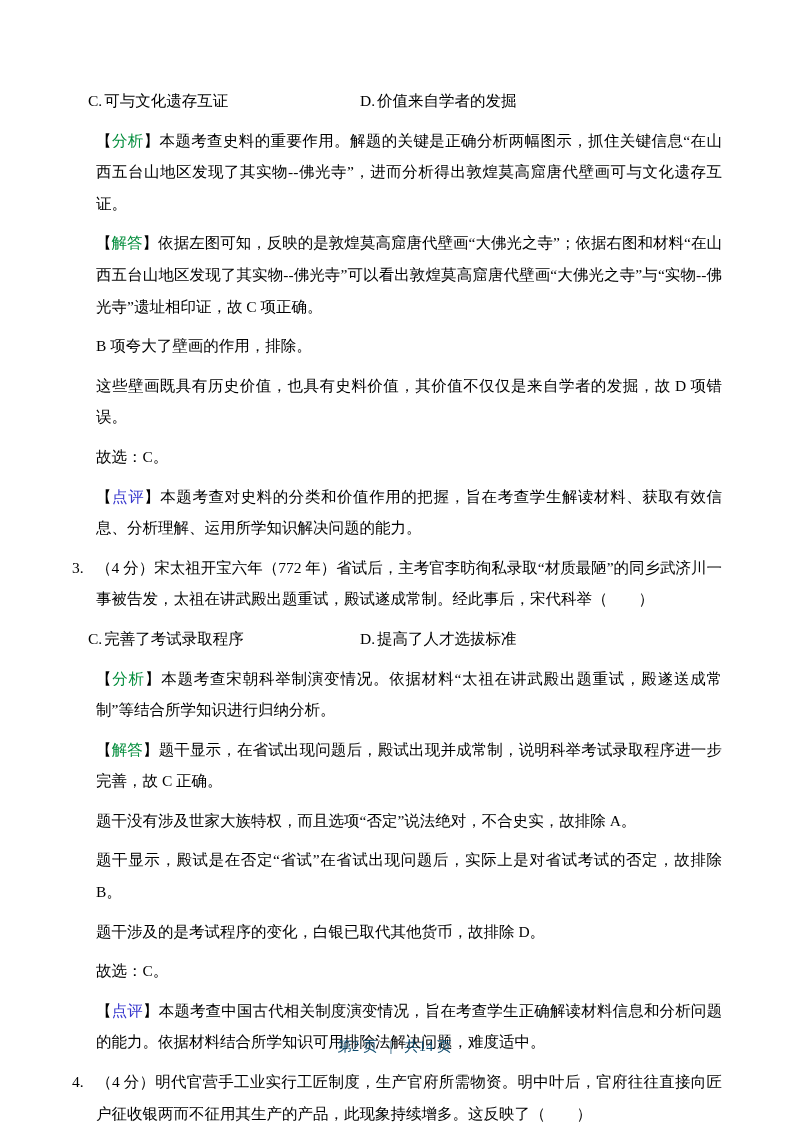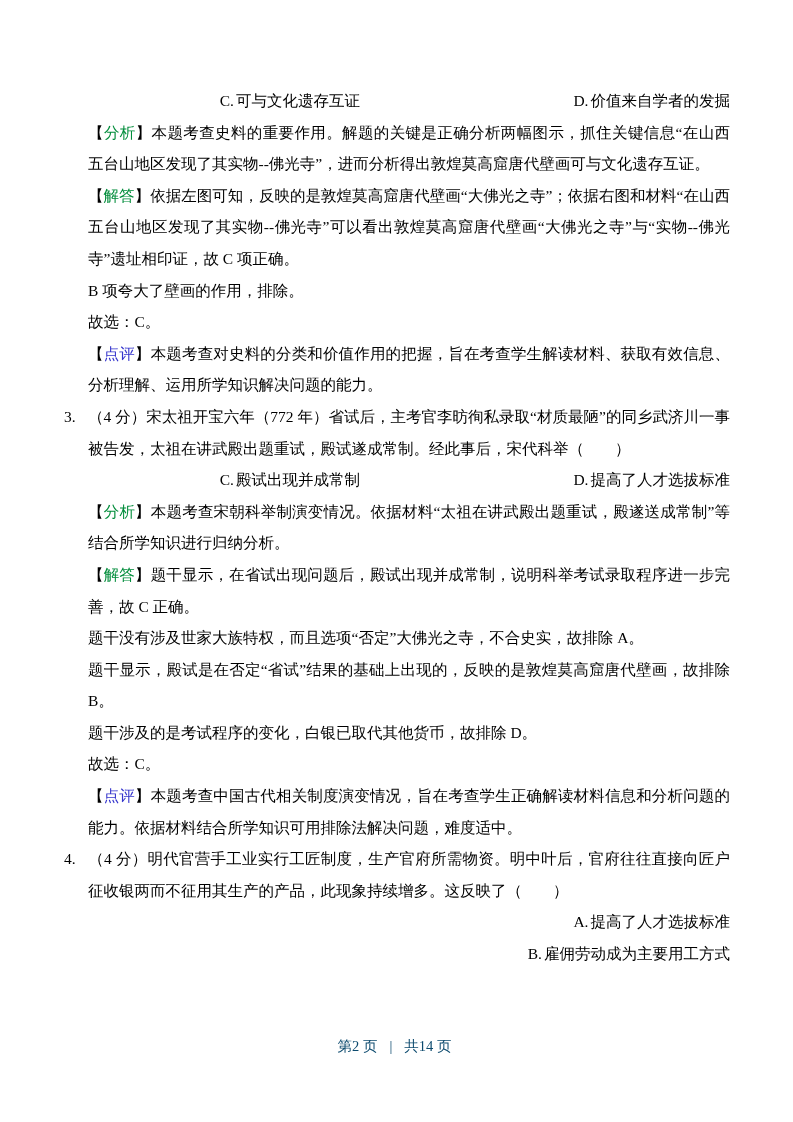--- a/index.html
+++ b/index.html
@@ -18,34 +18,34 @@
   }
   .content {
     position: absolute;
     left: 64px;
     top: 85px;
     width: 666px;
     font-size: 15.5px;
     line-height: 31.6px;
     text-align: justify;
   }
-  p { margin: 0; }
+  p { margin: 8px; }
   .para { padding-left: 24px; }
   .q-para { padding-left: 24px; text-indent: -24px; }
   .qnum {
     display: inline-block;
     width: 24px;
     text-indent: 0;
   }
   .opt-row {
     padding-left: 24px;
     display: flex;
     text-align: left;
   }
-  .opt { flex: 0 0 272px; text-align: right; }
+  .opt { flex: 0 0 272px; }
   .opt:last-child { flex: 1 1 auto; }
   .opt-key { margin-right: 2px; }
   .bracket { color: #000000; }
   .sec-label { }
   .footer {
     position: absolute;
     left: 0;
     right: 4px;
     top: 1035px;
     text-align: center;
@@ -60,33 +60,34 @@
 
 <div class="page">
   <div class="content">
       <div class="opt-row">
         <span class="opt"><span class="opt-key">C.</span><span>可与文化遗存互证</span></span>
         <span class="opt"><span class="opt-key">D.</span><span>价值来自学者的发掘</span></span>
       </div>
       <p class="para"><span class="bracket">【</span><span class="sec-label" style="color: rgb(0, 140, 58);">分析</span><span class="bracket">】</span><span>本题考查史料的重要作用。解题的关键是正确分析两幅图示，抓住关键信息“在山西五台山地区发现了其实物--佛光寺”，进而分析得出敦煌莫高窟唐代壁画可与文化遗存互证。</span></p>
       <p class="para"><span class="bracket">【</span><span class="sec-label" style="color: rgb(0, 140, 58);">解答</span><span class="bracket">】</span><span>依据左图可知，反映的是敦煌莫高窟唐代壁画“大佛光之寺”；依据右图和材料“在山西五台山地区发现了其实物--佛光寺”可以看出敦煌莫高窟唐代壁画“大佛光之寺”与“实物--佛光寺”遗址相印证，故 C 项正确。</span></p>
       <p class="para">B 项夸大了壁画的作用，排除。</p>
+      <p class="para">这些壁画既具有历史价值，也具有史料价值，其价值不仅仅是来自学者的发掘，故 D 项错误。</p>
       <p class="para">故选：C。</p>
       <p class="para"><span class="bracket">【</span><span class="sec-label" style="color: rgb(51, 51, 204);">点评</span><span class="bracket">】</span><span>本题考查对史料的分类和价值作用的把握，旨在考查学生解读材料、获取有效信息、分析理解、运用所学知识解决问题的能力。</span></p>
       <p class="para q-para"><span class="qnum">3.</span><span>（4 分）宋太祖开宝六年（772 年）省试后，主考官李昉徇私录取“材质最陋”的同乡武济川一事被告发，太祖在讲武殿出题重试，殿试遂成常制。经此事后，宋代科举（　　）</span></p>
       <div class="opt-row">
       </div>
       <div class="opt-row">
-        <span class="opt"><span class="opt-key">C.</span><span>殿试出现并成常制</span></span>
+        <span class="opt"><span class="opt-key">C.</span><span>完善了考试录取程序</span></span>
         <span class="opt"><span class="opt-key">D.</span><span>提高了人才选拔标准</span></span>
       </div>
       <p class="para"><span class="bracket">【</span><span class="sec-label" style="color: rgb(0, 140, 58);">分析</span><span class="bracket">】</span><span>本题考查宋朝科举制演变情况。依据材料“太祖在讲武殿出题重试，殿遂送成常制”等结合所学知识进行归纳分析。</span></p>
       <p class="para"><span class="bracket">【</span><span class="sec-label" style="color: rgb(0, 140, 58);">解答</span><span class="bracket">】</span><span>题干显示，在省试出现问题后，殿试出现并成常制，说明科举考试录取程序进一步完善，故 C 正确。</span></p>
-      <p class="para">题干没有涉及世家大族特权，而且选项“否定”大佛光之寺，不合史实，故排除 A。</p>
-      <p class="para">题干显示，殿试是在否定“省试”结果的基础上出现的，反映的是敦煌莫高窟唐代壁画，故排除 B。</p>
+      <p class="para">题干没有涉及世家大族特权，而且选项“否定”说法绝对，不合史实，故排除 A。</p>
+      <p class="para">题干显示，殿试是在否定“省试”在省试出现问题后，实际上是对省试考试的否定，故排除 B。</p>
       <p class="para">题干涉及的是考试程序的变化，白银已取代其他货币，故排除 D。</p>
       <p class="para">故选：C。</p>
       <p class="para"><span class="bracket">【</span><span class="sec-label" style="color: rgb(51, 51, 204);">点评</span><span class="bracket">】</span><span>本题考查中国古代相关制度演变情况，旨在考查学生正确解读材料信息和分析问题的能力。依据材料结合所学知识可用排除法解决问题，难度适中。</span></p>
       <p class="para q-para"><span class="qnum">4.</span><span>（4 分）明代官营手工业实行工匠制度，生产官府所需物资。明中叶后，官府往往直接向匠户征收银两而不征用其生产的产品，此现象持续增多。这反映了（　　）</span></p>
       <div class="opt-row">
         <span class="opt"><span class="opt-key">A.</span><span>提高了人才选拔标准</span></span>
       </div>
       <div class="opt-row">
         <span class="opt"><span class="opt-key">B.</span><span>雇佣劳动成为主要用工方式</span></span>
       </div>

